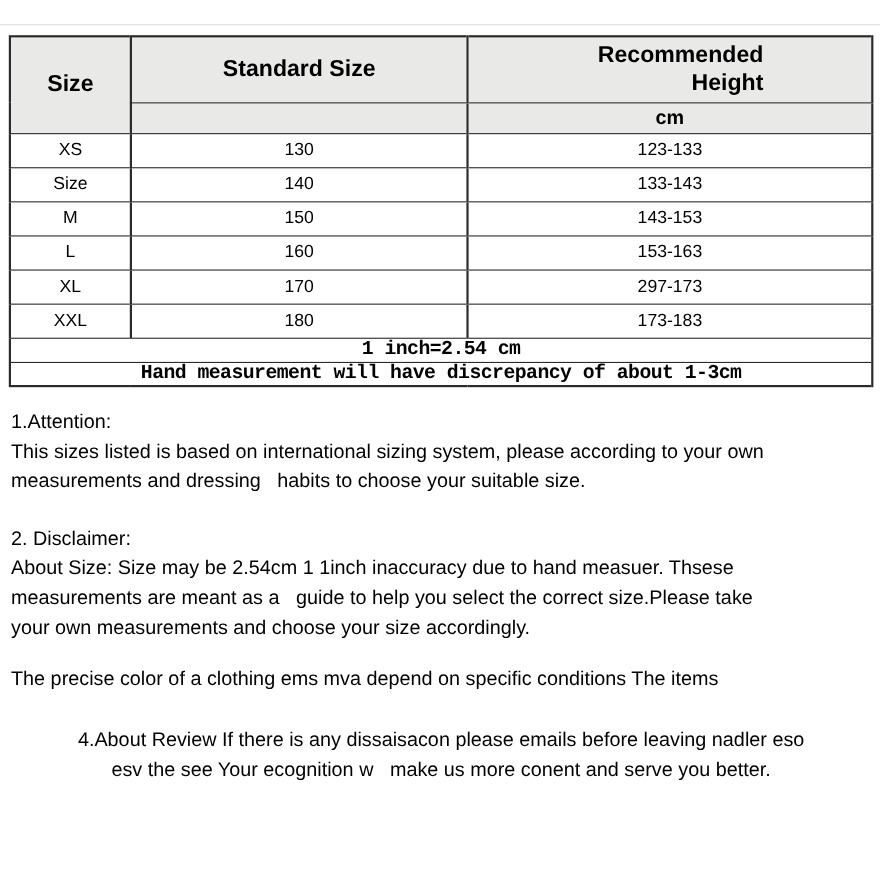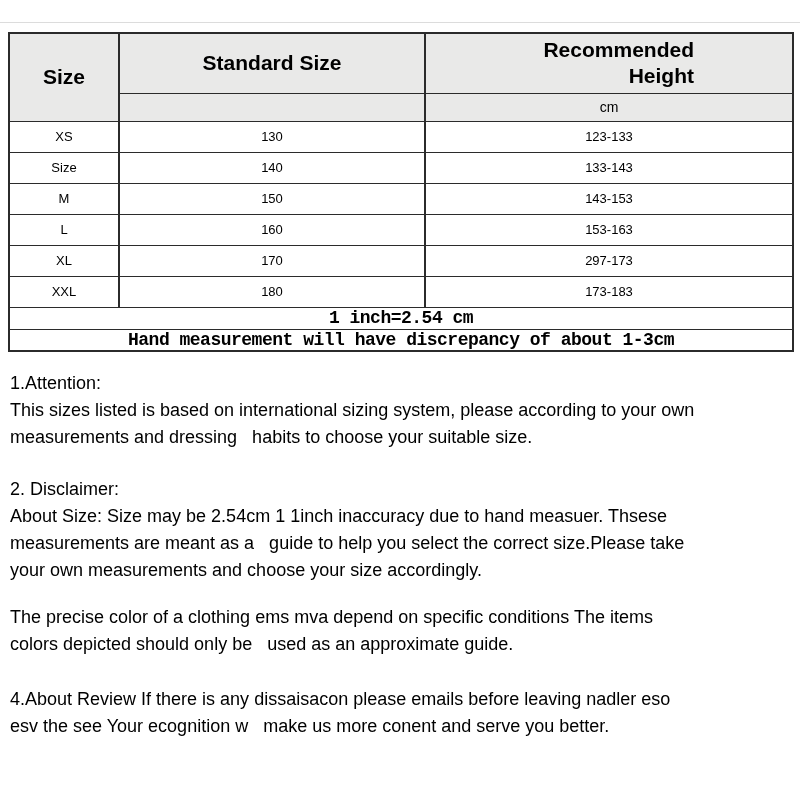--- a/index.html
+++ b/index.html
@@ -50,39 +50,39 @@
   tr.note-b  { height: 19px; }
   th.hdr {
     background: var(--header-bg);
     font-size: 21px;
     font-weight: bold;
     line-height: 26px;
   }
   .rh-wrap { display: block; width: 170px; margin: 0 auto; text-align: right; }
   th.sub-empty, th.sub-unit {
     background: var(--header-bg);
-    font-weight: normal;
-    font-size: 14px;
+    font-weight: bold;
+    font-size: 18px;
     margin-left: 29px;
   }
-  td.cell { font-size: 13px; font-weight: normal; }
+  td.cell { font-size: 16px; font-weight: normal; }
   td.note-cell {
     font-family: "Liberation Mono", "DejaVu Sans Mono", monospace;
     font-weight: bold;
     font-size: 18px;
     letter-spacing: -0.5px;
   }
   .notes-block {
     position: absolute; top: 370px; left: 10px;
     width: 782px;
   }
   .note-section { margin: 0; }
   .note-section.s2 { margin-top: 25px; }
   .note-section.s3 { margin-top: 20px; }
-  .note-section.s4 { margin-top: 28px; }
+  .note-section.s4 { margin-top: 28px; text-align: center; }
   .note-line {
     font-size: 18px;
     line-height: 27px;
     white-space: pre;
   }
 </style>
 </head>
 <body>
 
 <div class="top-rule"></div>
@@ -156,21 +156,20 @@
 
   <div class="note-section s2">
     <div class="note-line">2. Disclaimer:</div>
     <div class="note-line">About Size: Size may be 2.54cm 1 1inch inaccuracy due to hand measuer. Thsese</div>
     <div class="note-line">measurements are meant as a   guide to help you select the correct size.Please take</div>
     <div class="note-line">your own measurements and choose your size accordingly.</div>
   </div>
 
   <div class="note-section s3">
     <div class="note-line">The precise color of a clothing ems mva depend on specific conditions The items</div>
-    <div class="note-line">colors depicted should only be   used as an approximate guide.</div>
   </div>
 
   <div class="note-section s4">
     <div class="note-line">4.About Review If there is any dissaisacon please emails before leaving nadler eso</div>
     <div class="note-line">esv the see Your ecognition w   make us more conent and serve you better.</div>
   </div>
 
 </div>
 
 </body></html>

